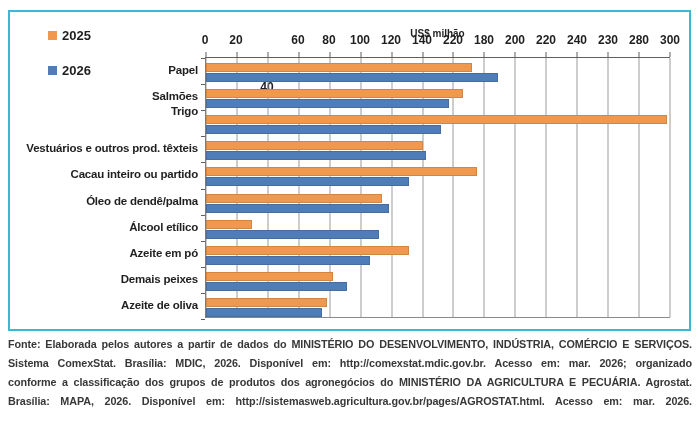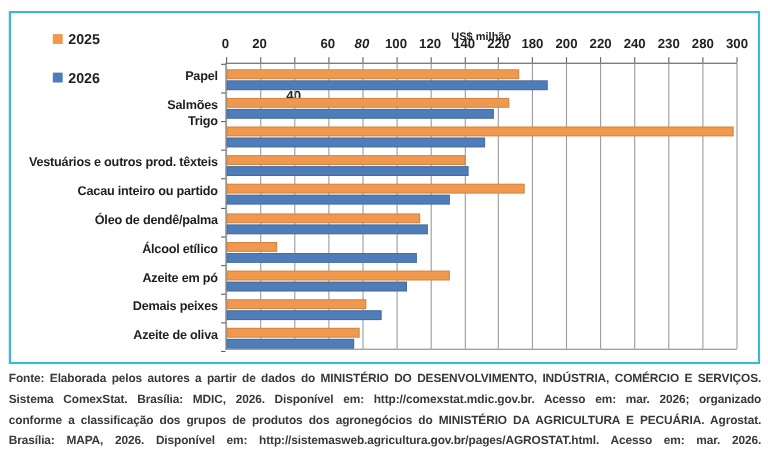--- a/index.html
+++ b/index.html
@@ -61,21 +61,21 @@
         <span class="swatch" style="background: rgb(79, 125, 183);"></span>
         <span class="">2026</span>
       </div>
     </div>
   <div class="axis-title">US$ milhão</div>
   <div class="x-ticks">
       <div class="x-tick-label" style="left: 0%;">0</div>
       <div class="x-tick-label" style="left: 6.66667%;">20</div>
       <div class="x-tick-label" style="left: 13.3333%; margin-top: 47px;">40</div>
       <div class="x-tick-label" style="left: 20%;">60</div>
-      <div class="x-tick-label" style="left: 26.6667%; font-style: italic;">80</div>
+      <div class="x-tick-label" style="left: 26.6667%;">80</div>
       <div class="x-tick-label" style="left: 33.3333%;">100</div>
       <div class="x-tick-label" style="left: 40%;">120</div>
       <div class="x-tick-label" style="left: 46.6667%;">140</div>
       <div class="x-tick-label" style="left: 53.3333%;">220</div>
       <div class="x-tick-label" style="left: 60%;">180</div>
       <div class="x-tick-label" style="left: 66.6667%;">200</div>
       <div class="x-tick-label" style="left: 73.3333%;">220</div>
       <div class="x-tick-label" style="left: 80%;">240</div>
       <div class="x-tick-label" style="left: 86.6667%;">230</div>
       <div class="x-tick-label" style="left: 93.3333%;">280</div>

